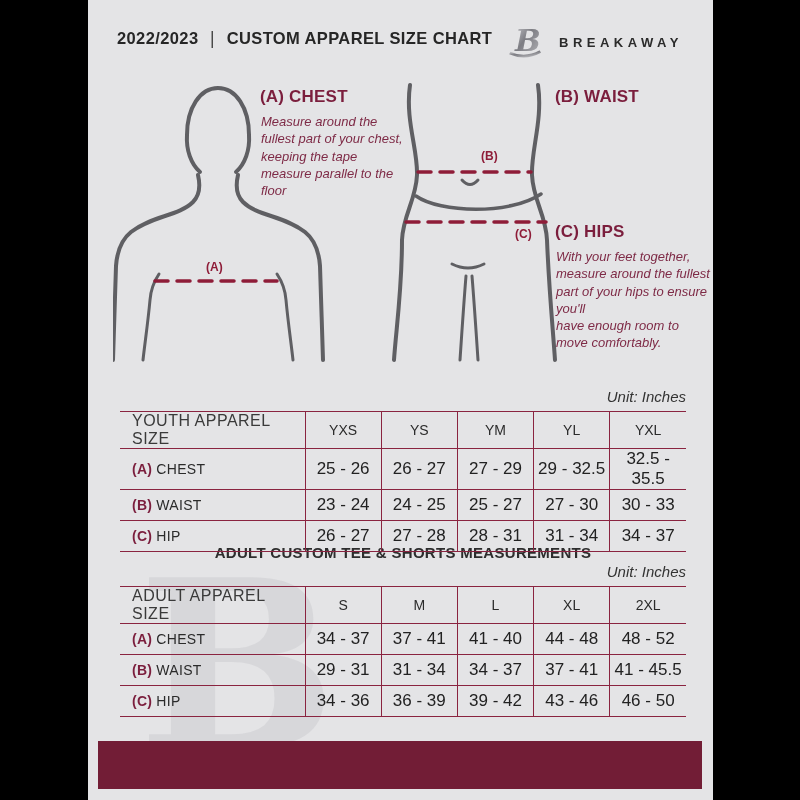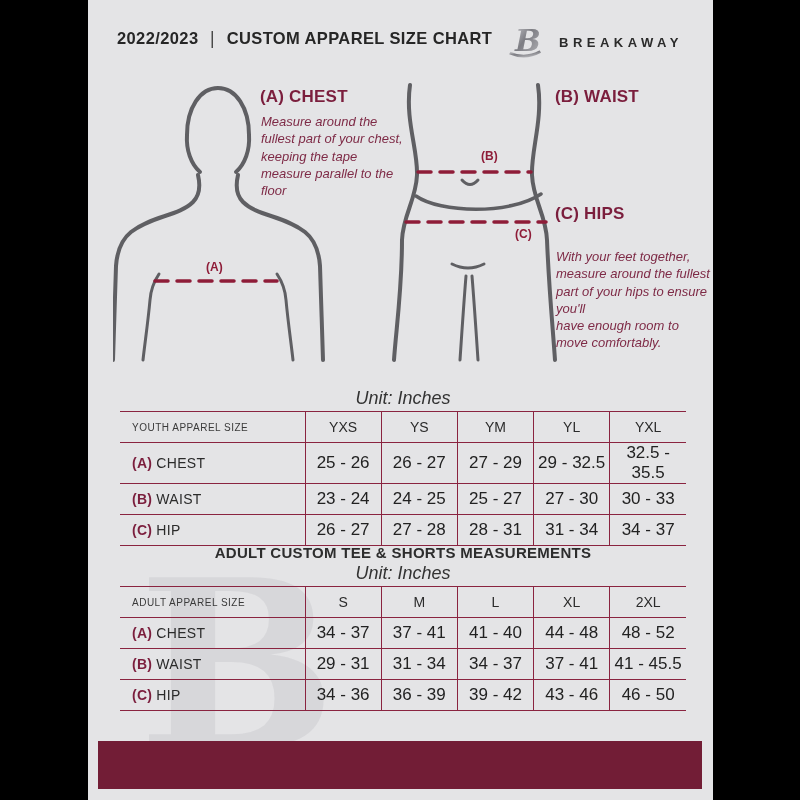--- a/index.html
+++ b/index.html
@@ -19,29 +19,29 @@
   .brand svg{display:block;}
   .brand-name{font-weight:700;font-size:13px;letter-spacing:4.5px;color:#2b2b2b;}
   
   .sec-h{position:absolute;font-weight:800;font-size:17px;color:#7b1e3d;letter-spacing:.2px;}
   .sec-p{position:absolute;font-style:italic;font-size:13px;line-height:1.33;color:#7e2a46;white-space:pre-line;}
   .diag-label{position:absolute;font-weight:800;font-size:12px;color:#8e1c38;}
   .figure{position:absolute;}
   
   .tbl-title{position:absolute;width:566px;left:32px;text-align:center;font-weight:700;
              font-size:15px;color:#2d2d2d;letter-spacing:.3px;}
-  .tbl-unit{position:absolute;width:566px;left:32px;text-align:center;font-style:italic;
-            font-size:18px;color:#333;}
+  .tbl-unit{position:absolute;width:566px;left:32px;text-align:right;font-style:italic;
+            font-size:15px;color:#333;}
   table.size{position:absolute;left:32px;border-collapse:collapse;table-layout:fixed;width:566px;z-index:2;}
   table.size td,table.size th{height:30px;padding:0;font-size:17px;color:#222;text-align:center;
             border-top:1.5px solid #8a2440;}
   table.size tr:last-child td{border-bottom:1.5px solid #8a2440;}
   table.size .vline{border-left:1.5px solid #8a2440;}
   table.size th{font-weight:400;font-size:14px;color:#2b2b2b;}
-  table.size th.lblh{font-weight:400;text-align:left;padding-left:12px;font-size:10px;color:#3a3a3a;letter-spacing:.5px;}
+  table.size th.lblh{font-weight:400;text-align:left;padding-left:12px;font-size:16px;color:#3a3a3a;letter-spacing:.5px;}
   table.size td.lbl{text-align:left;padding-left:12px;font-size:14px;color:#2b2b2b;letter-spacing:.3px;}
   table.size td.lbl .pfx{font-weight:800;color:#7b1e3d;margin-right:4px;}
   col.c-label{width:185px;} col.c-size{width:76.2px;}
   
   .footer-bar{position:absolute;left:10px;top:741px;width:604px;height:48px;background:#721d36;z-index:2;}
   .watermark{position:absolute;left:50px;top:548px;font-family:"DejaVu Serif", serif;font-weight:bold;
              font-size:235px;line-height:1;color:rgba(110,110,118,0.10);z-index:0;user-select:none;}
 </style>
 </head>
 <body>
@@ -94,21 +94,21 @@
     <path d="M 18,142 L 158,142" stroke="#8e1c38" stroke-width="3.5" stroke-dasharray="13 9"></path>
   </svg>
   <span class="diag-label" style="left:393px;top:149px;">(B)</span>
   <span class="diag-label" style="left:427px;top:227px;">(C)</span>
 
   <div class="sec-h" style="left:172px;top:87px;">(A) CHEST</div>
   <div class="sec-p" style="left:173px;top:113px;width:150px;">Measure around the fullest part of your chest, keeping the tape measure parallel to the floor</div>
 
   <div class="sec-h" style="left:467px;top:87px;">(B) WAIST</div>
 
-  <div class="sec-h" style="left:467px;top:204px;">(C) HIPS</div>
+  <div class="sec-h" style="left:467px;top:222px;">(C) HIPS</div>
   <div class="sec-p" style="left:468px;top:248px;width:155px;">With your feet together, measure around the fullest part of your hips to ensure you'll
 have enough room to move comfortably.</div>
 
   <div class="tbl-unit" style="top:388px;">Unit: Inches</div>
 
   <table class="size" style="top:411px;">
     <colgroup>
         <col class="c-label">
         <col class="c-size">
         <col class="c-size">

